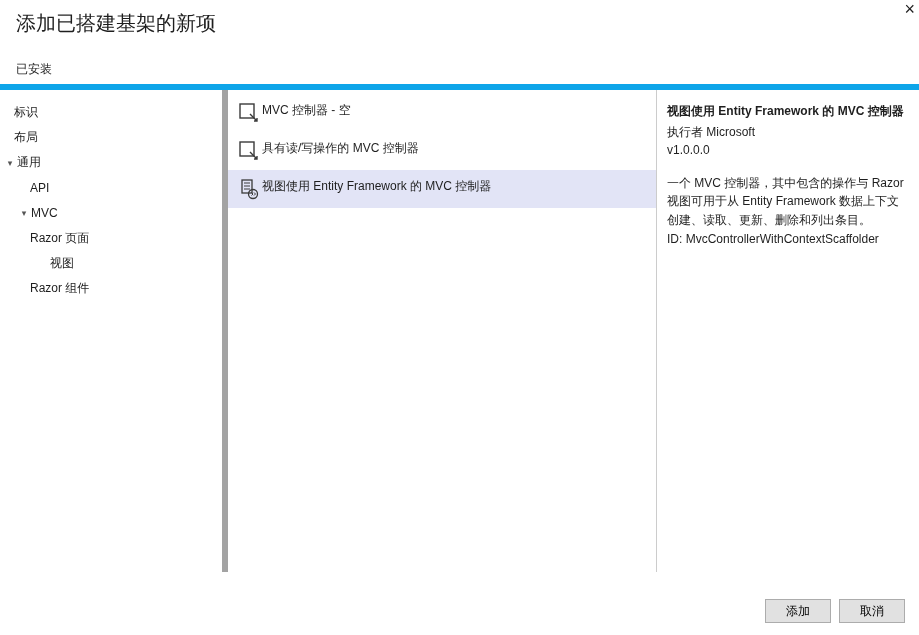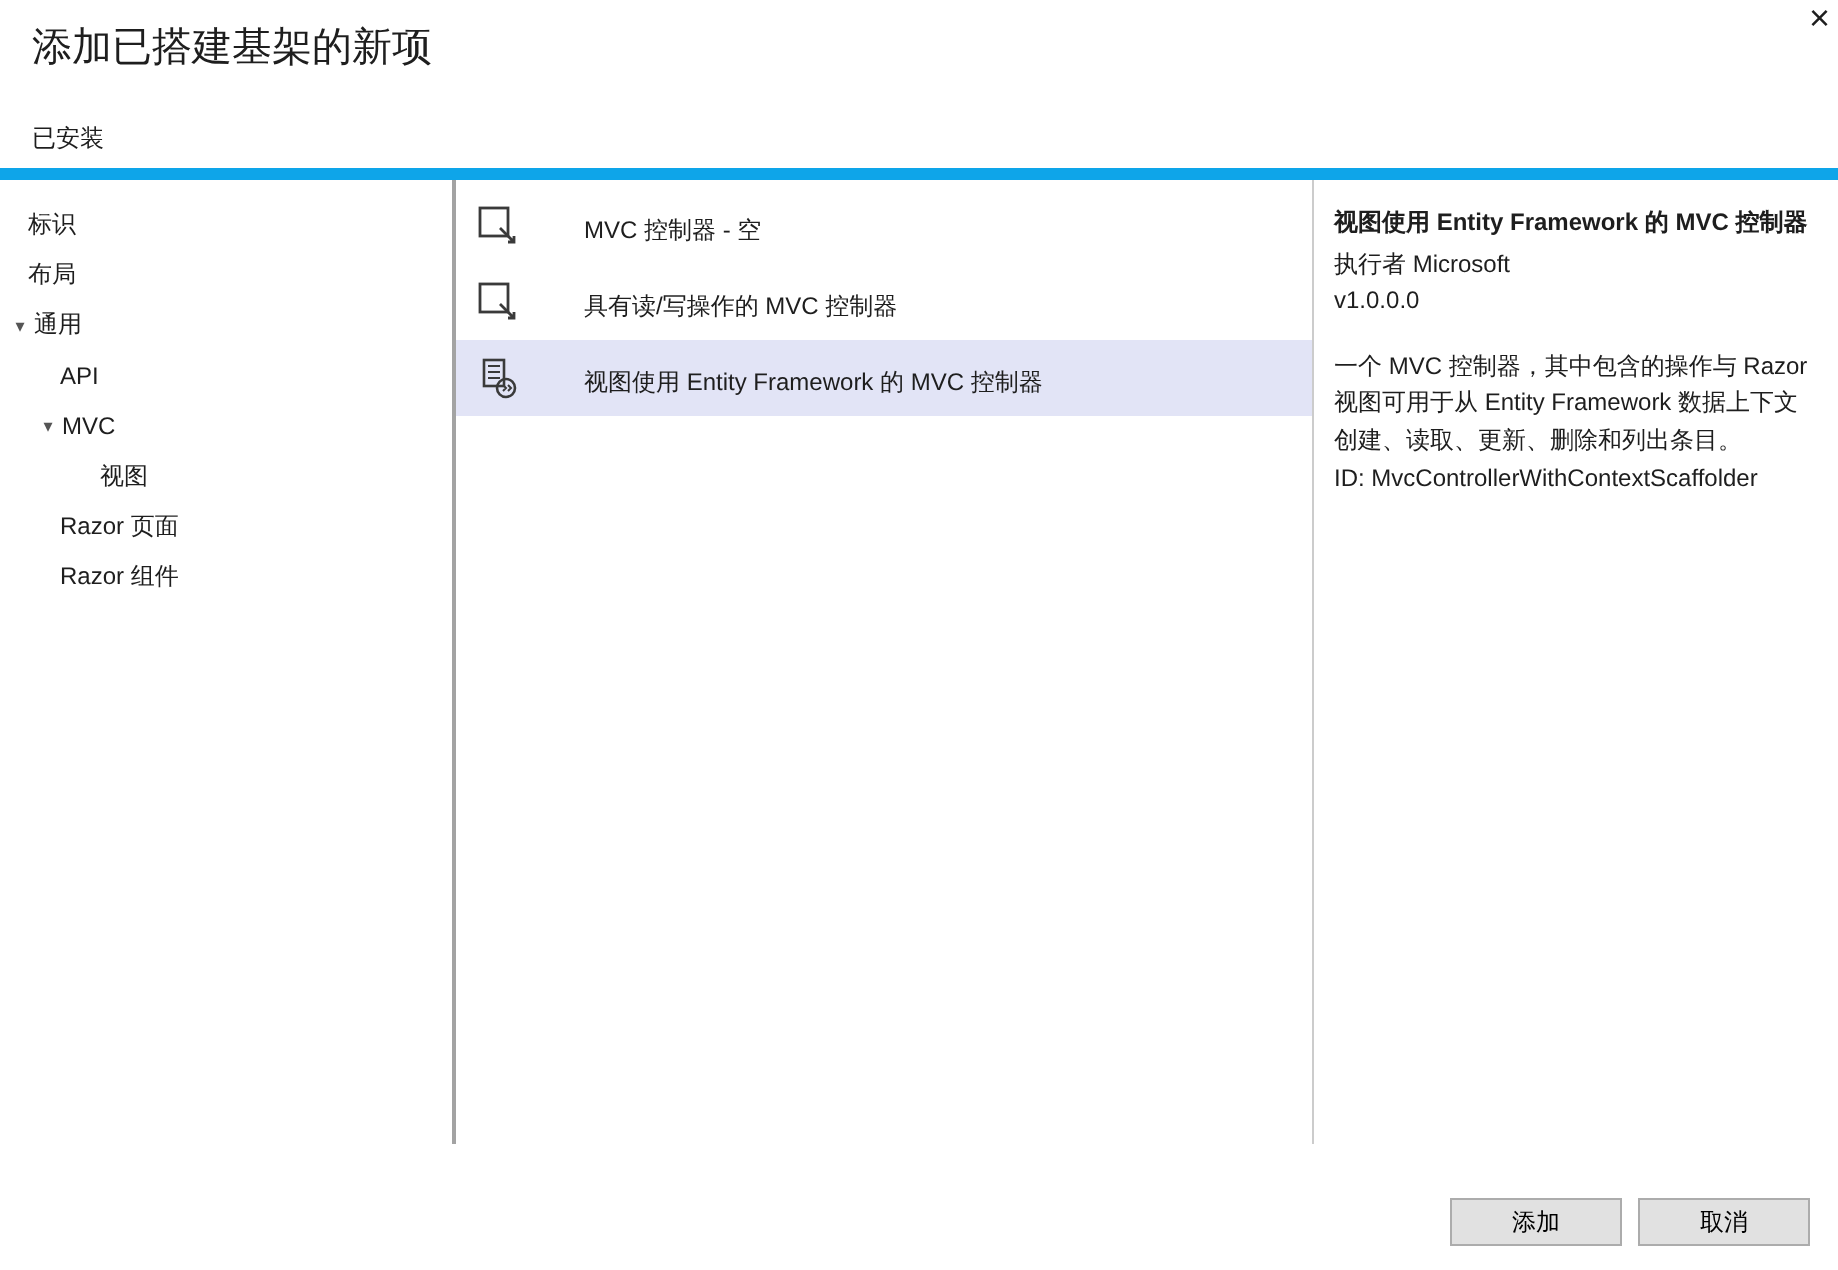--- a/index.html
+++ b/index.html
@@ -34,21 +34,21 @@
       display: inline-block;
       padding: 6px 2px;
       font-size: 12px;
     }
     .main-area {
       display: flex;
       height: 482px;
     }
     .sidebar {
       width: 228px;
-      border-right: 2px solid #a3a3a3;
+      border-right: 6px solid #a3a3a3;
       padding-top: 10px;
     }
     .tree-item {
       padding: 3px 4px 3px 0;
       cursor: pointer;
       display: flex;
       align-items: center;
       font-size: 12px;
       line-height: 1.6;
     }
@@ -70,24 +70,24 @@
     .indent-2 { padding-left: 50px; }
     .indent-0.with-arrow { padding-left: 4px; }
     .indent-1.with-arrow { padding-left: 18px; }
     .center {
       flex: 1;
       border-right: 1px solid #ccc;
       padding-top: 4px;
     }
     .template-row {
       display: flex;
-      align-items: flex-end;
+      align-items: flex-start;
       padding: 8px 10px;
       cursor: pointer;
-      gap: 32px;
+      gap: 2px;
     }
     .template-row.selected { background: #e2e4f6; }
     .template-icon {
       width: 22px;
       height: 22px;
       flex-shrink: 0;
       display: flex;
       align-items: center;
       justify-content: center;
     }
@@ -104,21 +104,21 @@
     .details-desc { }
     .details-id { }
     .footer {
       position: absolute;
       bottom: 12px;
       right: 14px;
       display: flex;
       gap: 8px;
     }
     .btn {
-      width: 86px;
+      width: 66px;
       height: 24px;
       border: 1px solid #acacac;
       background: #e1e1e1;
       font-size: 12px;
       cursor: pointer;
       font-family: inherit;
     }
   </style>
 </head>
 <body>
@@ -142,25 +142,25 @@
       <span class="tree-arrow">▾</span>
       <span class="tree-label">通用</span>
     </div>
     <div class="tree-item indent-1">
       <span class="tree-label">API</span>
     </div>
     <div class="tree-item indent-1 with-arrow">
       <span class="tree-arrow">▾</span>
       <span class="tree-label">MVC</span>
     </div>
+    <div class="tree-item indent-1">
+      <span class="tree-label">Razor 页面</span>
+    </div>
     <div class="tree-item indent-2">
       <span class="tree-label">视图</span>
-    </div>
-    <div class="tree-item indent-1">
-      <span class="tree-label">Razor 页面</span>
     </div>
     <div class="tree-item indent-1">
       <span class="tree-label">Razor 组件</span>
     </div>
   </div>
 
   <div class="center">
     <div class="template-row">
       <span class="template-icon">
         <svg width="22" height="22" viewBox="0 0 22 22">

